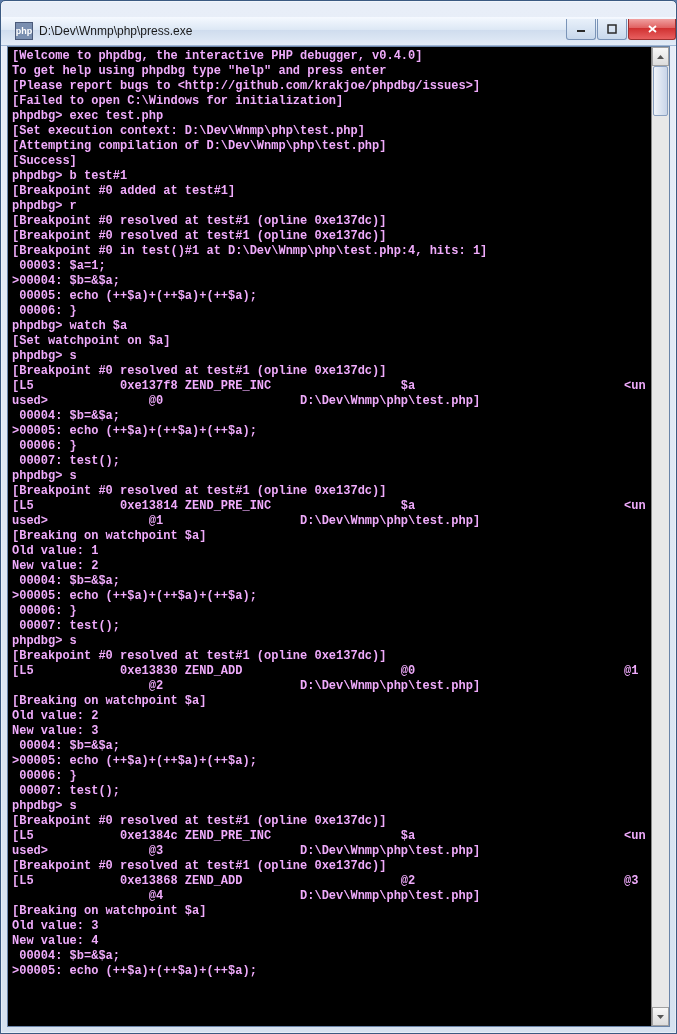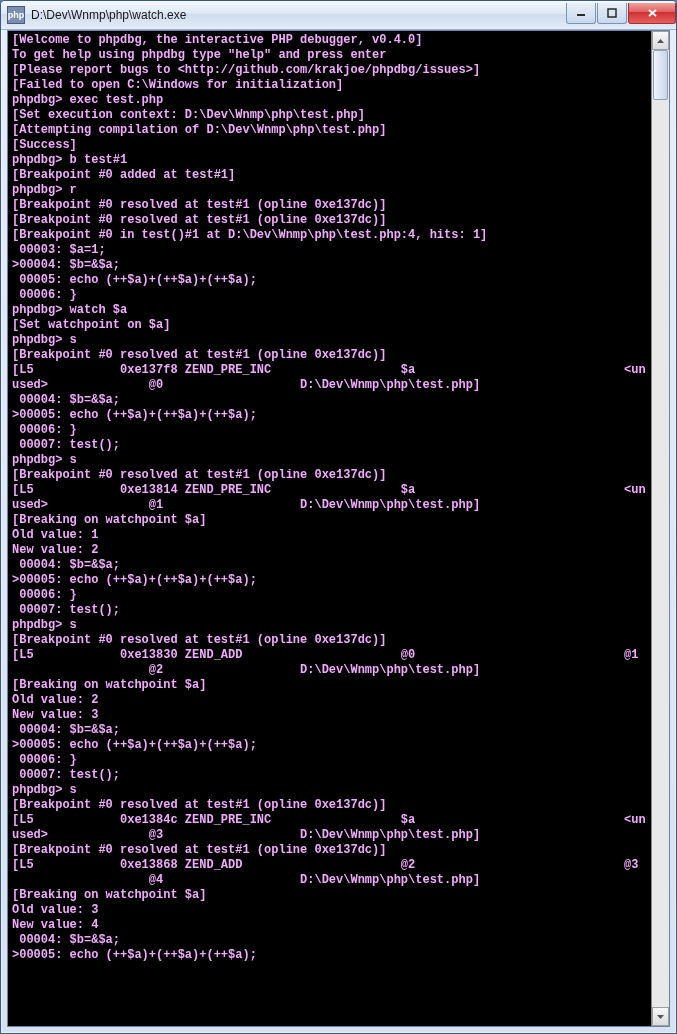--- a/index.html
+++ b/index.html
@@ -1,38 +1,38 @@
 <!DOCTYPE html>
 <html><head>
 <meta charset="utf-8">
 <style>
   html,body{margin:0;padding:0;background:#5a7aa8;font-family:Segoe UI,Tahoma,sans-serif;}
   .window{width:677px;height:1034px;background:linear-gradient(to bottom,#e8eef8 0,#d6e2f0 100%);border:1px solid #3b5a82;box-sizing:border-box;display:flex;flex-direction:column;border-radius:5px 5px 0 0;overflow:hidden;box-shadow:0 0 0 1px rgba(255,255,255,.4) inset;}
-  .titlebar{height:28px;background:linear-gradient(to bottom,#f5f9ff 0,#dde8f5 45%,#cfdcee 46%,#e3ecf7 100%);display:flex;align-items:center;padding:0 0 0 6px;border-bottom:1px solid #9fb6d4;position:relative;}
+  .titlebar{height:28px;background:linear-gradient(to bottom,#f5f9ff 0,#dde8f5 45%,#cfdcee 46%,#e3ecf7 100%);display:flex;align-items:center;padding:0 0 0 14px;border-bottom:1px solid #9fb6d4;position:relative;margin-top:16px;}
   .app-icon{width:16px;height:16px;background:#7a8fb0;border:1px solid #4a5a7a;font-size:9px;color:#fff;display:flex;align-items:center;justify-content:center;margin-right:6px;font-weight:bold;}
   .title-text{font-size:12px;color:#1a1a1a;flex:1;}
   .win-controls{display:flex;height:20px;margin-top:-4px;}
   .win-btn{width:28px;height:20px;margin-left:1px;display:flex;align-items:center;justify-content:center;border:1px solid #7a94b8;border-top:none;border-radius:0 0 3px 3px;background:linear-gradient(to bottom,#e8f0fa,#c8d8ec);}
   .win-btn.close{width:46px;background:linear-gradient(to bottom,#f0a0a0 0,#e06060 45%,#d03030 46%,#e86060 100%);border-color:#a03030;}
   .win-btn svg{display:block;}
   .client{flex:1;display:flex;background:#000;margin:6px;margin-top:0;border:1px solid #6a84a8;overflow:hidden;}
   .console{flex:1;padding:2px 0 2px 4px;overflow:hidden;}
   .console pre{margin:0;font-family:"Lucida Console","Courier New",monospace;font-size:12px;line-height:15.0px;color:#f0abfc;white-space:pre;font-weight:bold;}
   .scrollbar{width:17px;background:#efefef;border-left:1px solid #888;display:flex;flex-direction:column;}
   .sb-btn{height:17px;background:linear-gradient(to bottom,#f8f8f8,#dcdcdc);border:1px solid #a0a0a0;display:flex;align-items:center;justify-content:center;}
   .sb-track{flex:1;background:#e8e8e8;position:relative;}
   .sb-thumb{position:absolute;left:1px;right:1px;top:0;height:48px;background:linear-gradient(to right,#f0f4fa,#c8d4e8);border:1px solid #8aa0c0;border-radius:2px;}
 </style>
 </head>
 <body>
 
 <div class="window">
   <div class="titlebar">
     <div class="app-icon">php</div>
-    <div class="title-text">D:\Dev\Wnmp\php\watch.exe</div>
+    <div class="title-text">D:\Dev\Wnmp\php\press.exe</div>
     <div class="win-controls">
       <div class="win-btn">
         <svg width="10" height="10">
             <rect x="1" y="6" width="8" height="2" fill="#2a2a2a"></rect>
           </svg>
       </div>
       <div class="win-btn">
         <svg width="10" height="10">
             <rect x="1" y="1" width="8" height="8" fill="none" stroke="#2a2a2a" stroke-width="1.5"></rect>
           </svg>

